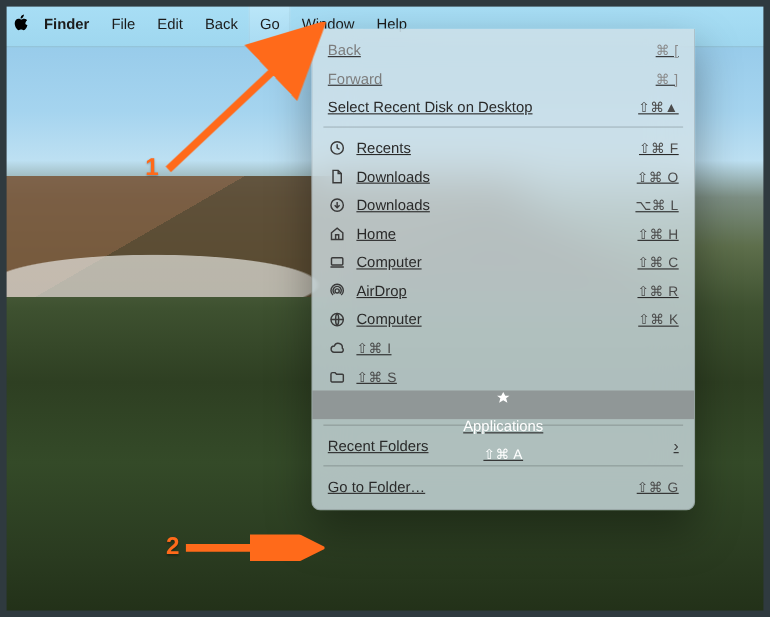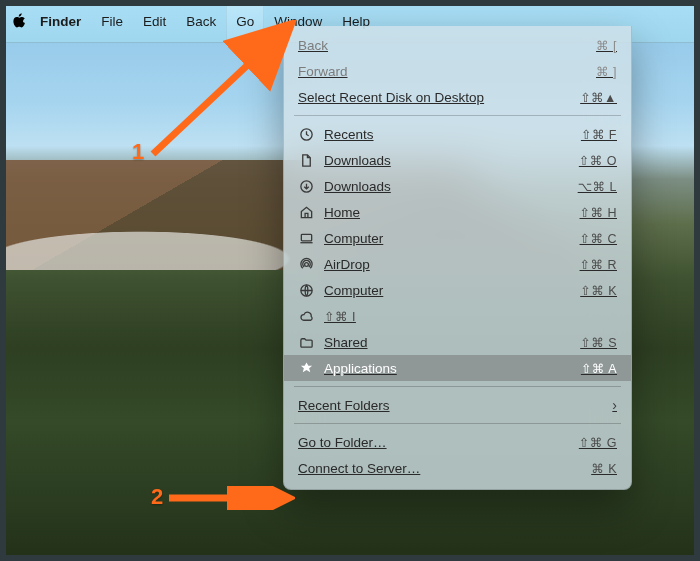--- a/index.html
+++ b/index.html
@@ -85,20 +85,21 @@
   }
   .dropdown .row.disabled { color:#7c7c7c; }
   .dropdown .row.disabled .sc { color:#8a8a8a; }
   .dropdown .sep {
     height:1px; margin:5px 10px;
     background: rgba(0,0,0,.2);
   }
   .dropdown .row.selected {
     background: rgba(120,120,120,.55);
     color:#fff;
+    flex-direction:column;
   }
   .dropdown .row.selected .ic, .dropdown .row.selected .sc { color:#fff; }
   .dropdown .row .chev {
     color:#3b3b3b; font-size:14px; margin-left:auto;
   }
   .dropdown .row.noicon .label { margin-left:0; }
 
   
   .annot-num {
     position:absolute;
@@ -224,21 +225,20 @@
           </svg>
         </span>
         <span class="sc">⇧⌘ I</span>
       </div>
       <div class="row">
         <span class="ic">
           <svg viewBox="0 0 16 16" fill="none" stroke="currentColor" stroke-width="1.4">
             <path d="M2 5.5A1.5 1.5 0 0 1 3.5 4H6l1.5 1.5H13a1 1 0 0 1 1 1V12a1 1 0 0 1-1 1H3a1 1 0 0 1-1-1z"></path>
           </svg>
         </span>
-        <span class="label">Shared</span>
         <span class="sc">⇧⌘ S</span>
       </div>
       <div class="row selected">
         <span class="ic">
           <svg viewBox="0 0 16 16" fill="currentColor">
             <path d="M8 1.5 10 5h4L10.8 7.6 12 12 8 9.5 4 12l1.2-4.4L2 5h4z"></path>
           </svg>
         </span>
         <span class="label">Applications</span>
         <span class="sc">⇧⌘ A</span>
@@ -247,24 +247,20 @@
 
   <div class="sep"></div>
   <div class="row noicon">
     <span class="label">Recent Folders</span>
     <span class="chev">›</span>
   </div>
   <div class="sep"></div>
   <div class="row noicon">
     <span class="label">Go to Folder…</span>
     <span class="sc">⇧⌘ G</span>
-  </div>
-  <div class="row noicon">
-    <span class="label">Connect to Server…</span>
-    <span class="sc">⌘ K</span>
   </div>
 </div>
 
 <span class="annot-num" style="left:132px; top:139px;">1</span>
 <svg class="arrow-svg" style="left:145px; top:20px;" width="160" height="150">
   <defs>
       <marker id="ah1" markerWidth="10" markerHeight="10" refX="8" refY="5" orient="auto">
     <path d="M0,0 L10,5 L0,10 z" fill="#ff6a1a"></path>
       </marker>
     </defs>

